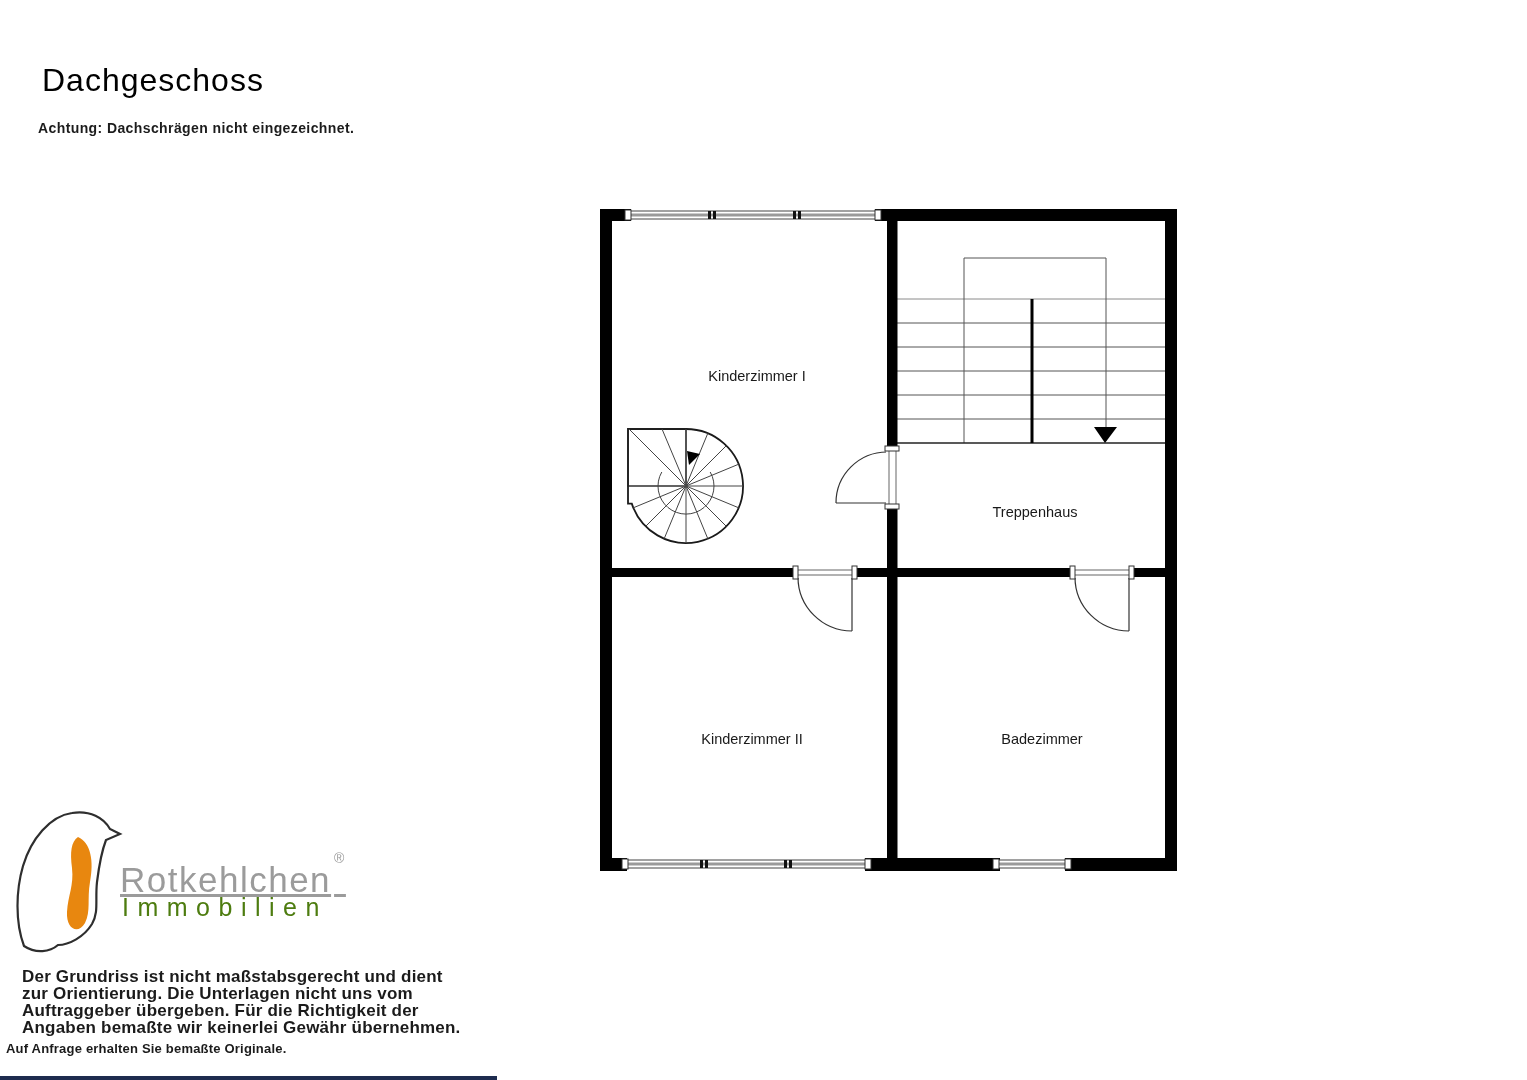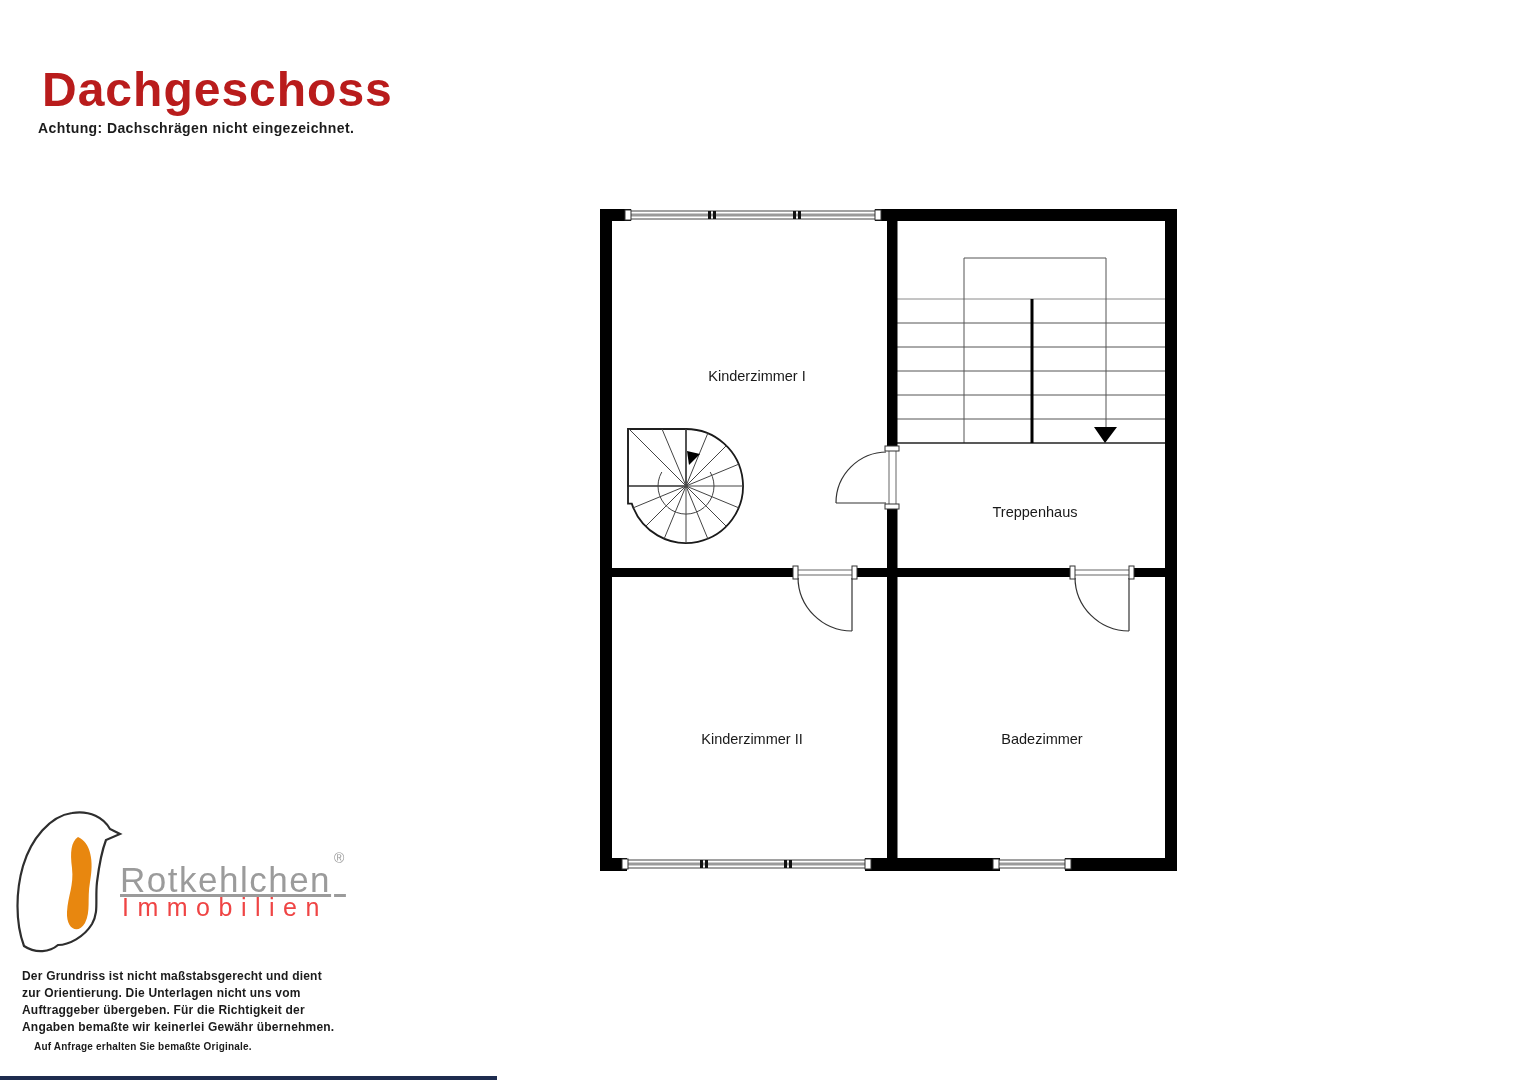--- a/index.html
+++ b/index.html
@@ -6,49 +6,49 @@
   html,body { width:1527px; height:1080px; }
   body {
     position: relative;
     background: #ffffff;
     font-family: "Liberation Sans", sans-serif;
     color: #111;
     overflow: hidden;
   }
   .page-title {
     position: absolute; left: 42px; top: 62px;
-    font-size: 48px; font-weight: 700; letter-spacing: 1px; color: #b91c1c;
+    font-size: 32px; font-weight: 400; letter-spacing: 1px; color: #000000;
   }
   .page-subtitle {
     position: absolute; left: 22px; top: 120px;
     font-size: 14px; font-weight: 600; letter-spacing: 0.4px; color: #1c1c1c; margin-left: 16px;
   }
   .plan-svg { position: absolute; left: 0; top: 0; }
   .logo { position: absolute; left: 0; top: 0; }
   .logo-bird { position: absolute; left: 14px; top: 806px; }
   .brand-line1 {
     position: absolute; left: 120px; top: 860px;
     font-size: 35px; font-weight: 300; letter-spacing: 1.5px; color: #9b9b9b; text-decoration: underline;
   }
   .brand-reg {
     font-size: 14px; color: #9b9b9b; position: relative; top: -16px; left: 3px;
     font-weight: 400;
   }
   .brand-line2 {
     position: absolute; left: 122px; top: 893px;
-    font-size: 25px; font-weight: 300; letter-spacing: 8.5px; color: #ef4444;
+    font-size: 25px; font-weight: 300; letter-spacing: 8.5px; color: #4d7c0f;
   }
   .disclaimer {
     position: absolute; left: 22px; top: 968px;
-    font-size: 12px; font-weight: 600; letter-spacing: 0.2px;
+    font-size: 17px; font-weight: 600; letter-spacing: 0.2px;
     line-height: 17px; color: #1b1b1b;
   }
   .note-line {
-    position: absolute; left: 34px; top: 1041px;
-    font-size: 10px; font-weight: 600; letter-spacing: 0.2px; color: #1b1b1b;
+    position: absolute; left: 6px; top: 1041px;
+    font-size: 13px; font-weight: 600; letter-spacing: 0.2px; color: #1b1b1b;
   }
   .bottom-bar {
     position: absolute; left: 0; bottom: 0;
     width: 497px; height: 4px; background: #1e2c4f;
   }
   svg text {
     font-family: "Liberation Sans", sans-serif;
     font-size: 14.5px; fill: #1a1a1a;
   }
 </style>

